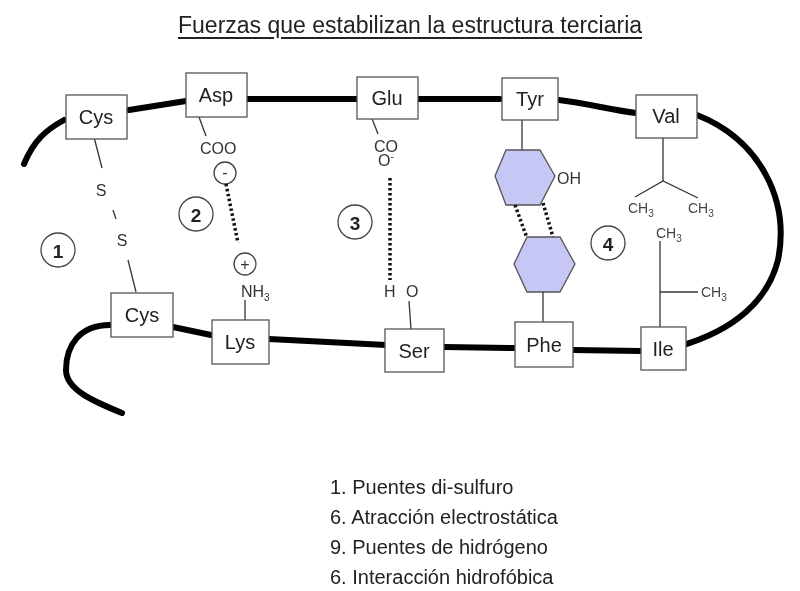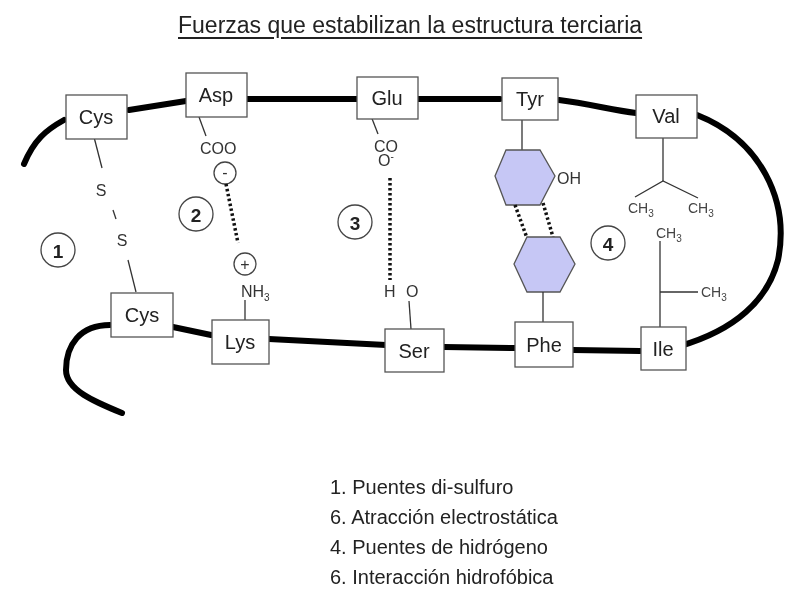--- a/index.html
+++ b/index.html
@@ -131,15 +131,15 @@
     </g>
   <g>
       <circle class="circ" cx="608" cy="243" r="17"></circle>
       <text class="num" x="608" y="244">4</text>
     </g>
 </svg>
 
 <div id="legend">
   <div>1. Puentes di-sulfuro</div>
   <div>6. Atracción electrostática</div>
-  <div>4. Puentes de hidrógeno</div>
+  <div>9. Puentes de hidrógeno</div>
   <div>6. Interacción hidrofóbica</div>
 </div>
 
 </body></html>

